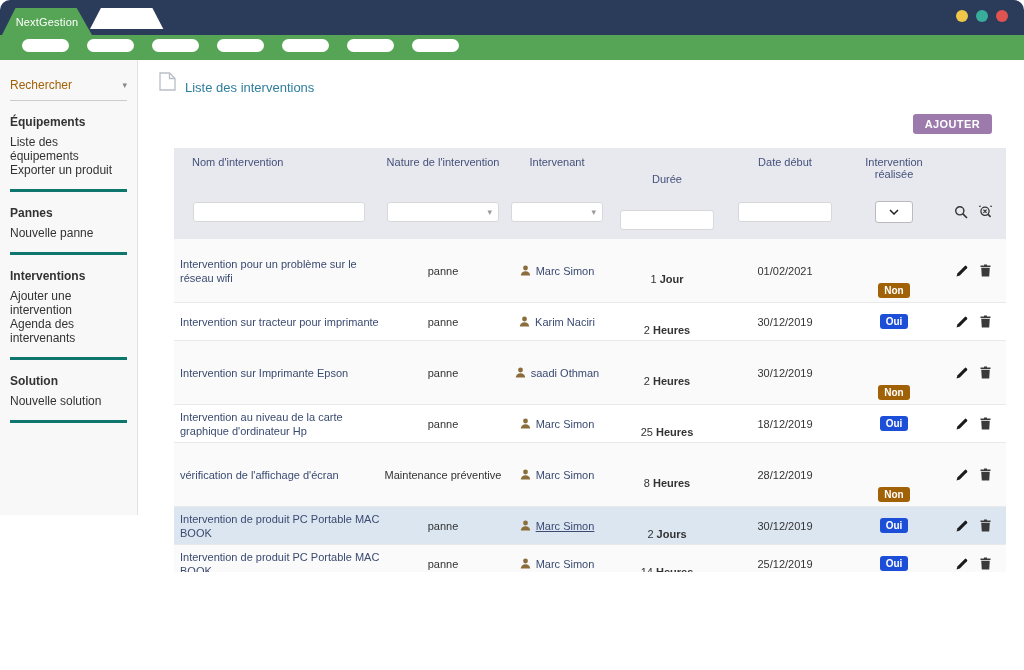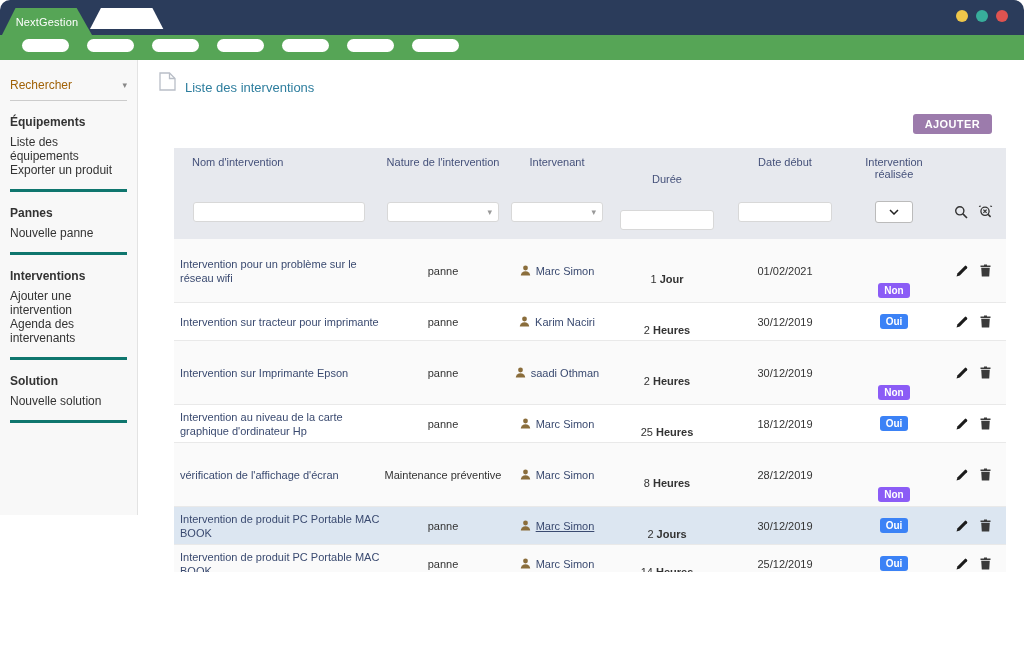--- a/index.html
+++ b/index.html
@@ -65,22 +65,22 @@
   .row{display:flex;align-items:center;border-bottom:1px solid #e9e9e9;min-height:26px;padding:4px 0;}
   .row:nth-child(odd){background:#fafafa;}
   .row.hl{background:#dce6f1;}
   .cell{box-sizing:border-box;font-size:11px;color:#333;text-align:center;}
   .cell.c0{text-align:left;padding-left:6px;padding-right:2px;color:#3a4a70;cursor:pointer;line-height:14px;}
   .cell.c2{display:flex;align-items:center;justify-content:center;gap:5px;color:#3a4a70;cursor:pointer;}
   .cell.c2 svg{flex-shrink:0;}
   .hl .cell.c2 .iv-name{text-decoration:underline;}
   .duree-unit{font-weight:bold;}
   .badge{display:inline-block;color:#fff;font-size:10px;font-weight:bold;padding:2px 6px;border-radius:3px;}
-  .badge.oui{background:#3b82f6;}
-  .badge.non{background:#8b5cf6;margin-top:40px;}
+  .badge.oui{background:#1d4ed8;}
+  .badge.non{background:#a16207;margin-top:40px;}
   .cell.c6{display:flex;align-items:center;justify-content:center;gap:12px;}
   .after-stripe{height:14px;background:#fafafa;margin-top:20px;}
 
   
   .spacer{height:124px;background:#fff;}
   .footer{height:31px;background:#2b3c5b;display:flex;align-items:center;justify-content:center;}
   .footer span{color:#e8e8e8;font-size:13px;}
 </style>
 </head>
 <body>

